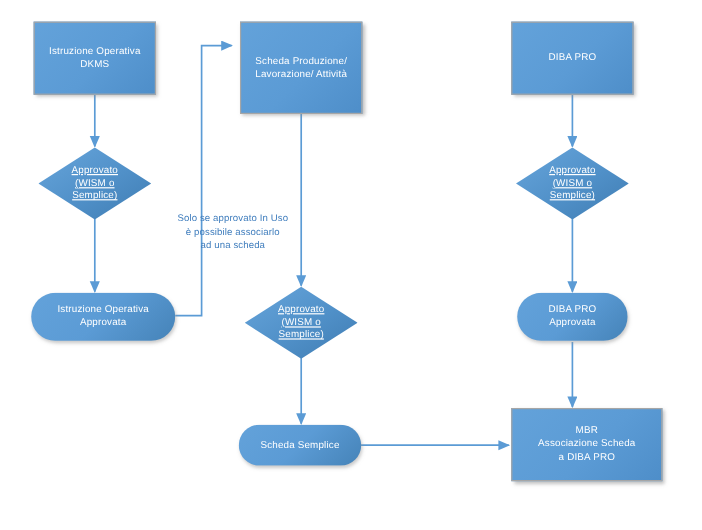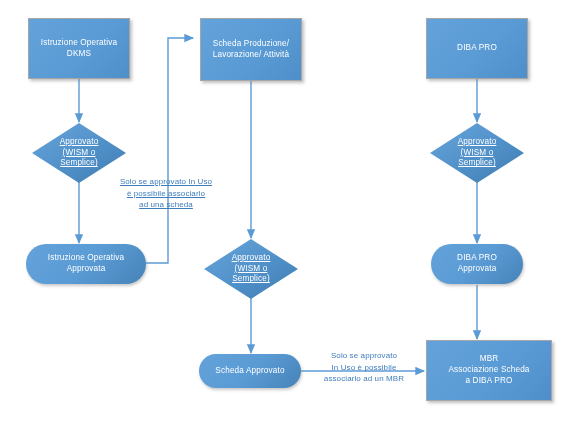--- a/index.html
+++ b/index.html
@@ -143,21 +143,21 @@
     <div class="diamond-text">Approvato
 (WISM o
 Semplice)</div>
   </div>
 
   <div class="node stadium" style="left:26px; top:244px; width:120px; height:40px;">
     <span class="label">Istruzione Operativa
 Approvata</span>
   </div>
 
-  <div class="node rect" style="left:200px; top:18px; width:102px; height:63px;">
+  <div class="node rect" style="left:200px; top:18px; width:102px; height:77px;">
     <span class="label">Scheda Produzione/
 Lavorazione/ Attività</span>
   </div>
 
   <div class="diamond-wrap" style="left:204px; top:239px; width:94px; height:60px;">
     <svg class="diamond-shape" viewBox="0 0 94 60" preserveAspectRatio="none">
       <defs>
         <linearGradient id="dgC" x1="0" y1="0" x2="1" y2="1">
           <stop offset="0%" stop-color="#67a5db"></stop>
           <stop offset="55%" stop-color="#5090c8"></stop>
@@ -165,21 +165,21 @@
         </linearGradient>
       </defs>
       <polygon points="47,0 94,30 47,60 0,30" fill="url(#dgC)"></polygon>
     </svg>
     <div class="diamond-text">Approvato
 (WISM o
 Semplice)</div>
   </div>
 
   <div class="node stadium" style="left:199px; top:354px; width:102px; height:34px;">
-    <span class="label">Scheda Approvato</span>
+    <span class="label">Scheda Semplice</span>
   </div>
 
   <div class="node rect" style="left:426px; top:18px; width:102px; height:61px;">
     <span class="label">DIBA PRO</span>
   </div>
 
   <div class="diamond-wrap" style="left:430px; top:123px; width:94px; height:60px;">
     <svg class="diamond-shape" viewBox="0 0 94 60" preserveAspectRatio="none">
       <defs>
         <linearGradient id="dgR" x1="0" y1="0" x2="1" y2="1">
@@ -199,21 +199,18 @@
     <span class="label">DIBA PRO
 Approvata</span>
   </div>
 
   <div class="node rect" style="left:426px; top:340px; width:126px; height:61px;">
     <span class="label">MBR
 Associazione Scheda
 a DIBA PRO</span>
   </div>
 
-  <div class="note" style="left:96px; top:176px; width:140px;text-decoration:underline;">Solo se approvato In Uso
+  <div class="note" style="left:124px; top:176px; width:140px;">Solo se approvato In Uso
 è possibile associarlo
 ad una scheda</div>
 
-  <div class="note" style="left:302px; top:350px; width:124px;">Solo se approvato
-In Uso è possibile
-associarlo ad un MBR</div>
 
 </div>
 
 </body></html>

